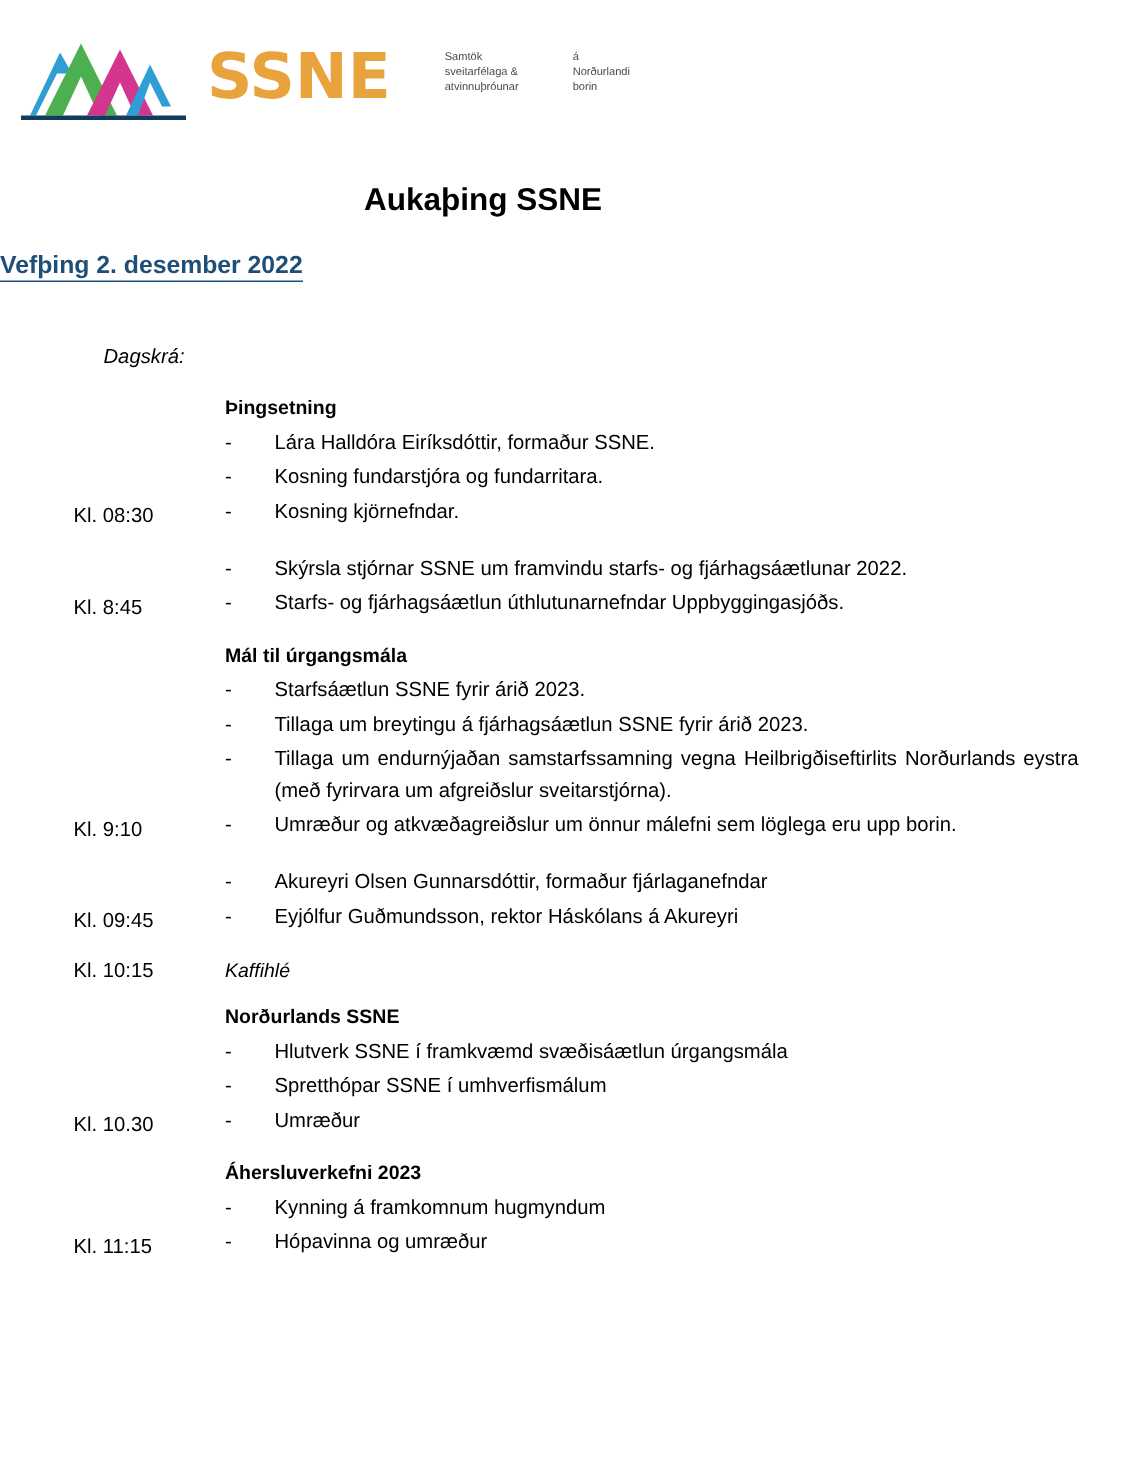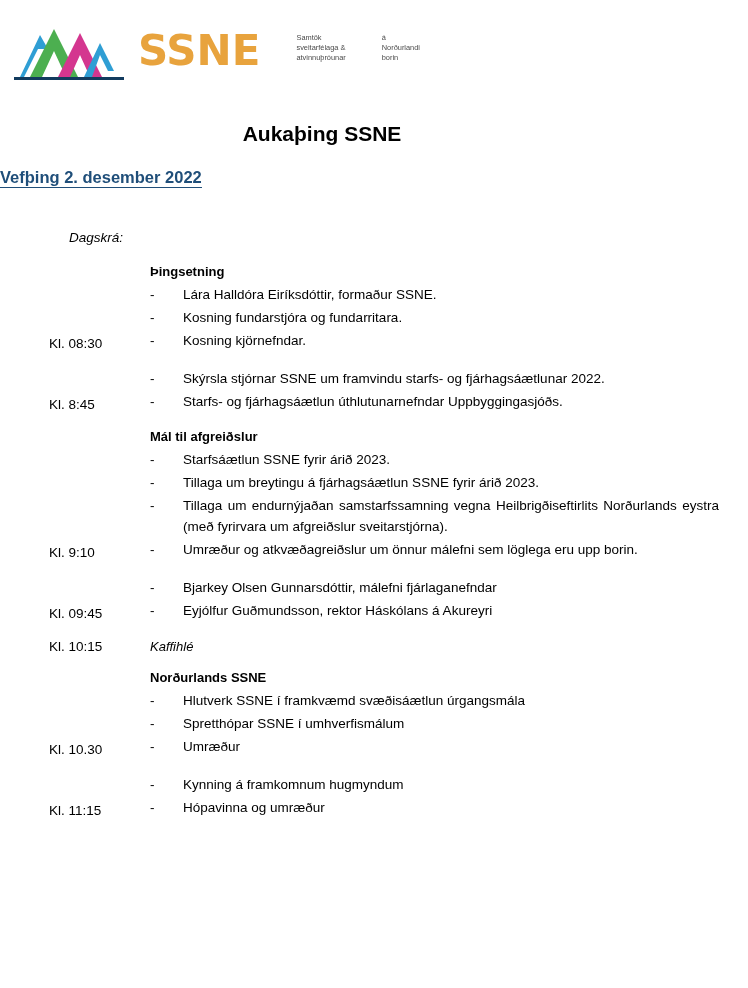--- a/index.html
+++ b/index.html
@@ -208,21 +208,21 @@
           <li>
             <span class="dash">-</span>
             <span class="btext nojust">Starfs- og fjárhagsáætlun úthlutunarnefndar Uppbyggingasjóðs.</span>
           </li>
         </ul>
       </div>
     </div>
     <div class="agenda-row">
       <div class="time">Kl. 9:10</div>
       <div class="entry">
-        <div class="entry-head">Mál til afgreiðslur</div>
+        <div class="entry-head">Mál til úrgangsmála</div>
         <ul class="bullets">
           <li>
             <span class="dash">-</span>
             <span class="btext nojust">Starfsáætlun SSNE fyrir árið 2023.</span>
           </li>
           <li>
             <span class="dash">-</span>
             <span class="btext nojust">Tillaga um breytingu á fjárhagsáætlun SSNE fyrir árið 2023.</span>
           </li>
           <li>
@@ -235,21 +235,21 @@
           </li>
         </ul>
       </div>
     </div>
     <div class="agenda-row">
       <div class="time">Kl. 09:45</div>
       <div class="entry">
         <ul class="bullets">
           <li>
             <span class="dash">-</span>
-            <span class="btext nojust">Bjarkey Olsen Gunnarsdóttir, málefni fjárlaganefndar</span>
+            <span class="btext nojust">Akureyri Olsen Gunnarsdóttir, formaður fjárlaganefndar</span>
           </li>
           <li>
             <span class="dash">-</span>
             <span class="btext nojust">Eyjólfur Guðmundsson, rektor Háskólans á Akureyri</span>
           </li>
         </ul>
       </div>
     </div>
     <div class="agenda-row tight">
       <div class="time">Kl. 10:15</div>
@@ -273,20 +273,21 @@
           <li>
             <span class="dash">-</span>
             <span class="btext nojust">Umræður</span>
           </li>
         </ul>
       </div>
     </div>
     <div class="agenda-row">
       <div class="time">Kl. 11:15</div>
       <div class="entry">
+        <div class="entry-head">Áhersluverkefni 2023</div>
         <ul class="bullets">
           <li>
             <span class="dash">-</span>
             <span class="btext nojust">Kynning á framkomnum hugmyndum</span>
           </li>
           <li>
             <span class="dash">-</span>
             <span class="btext nojust">Hópavinna og umræður</span>
           </li>
         </ul>

